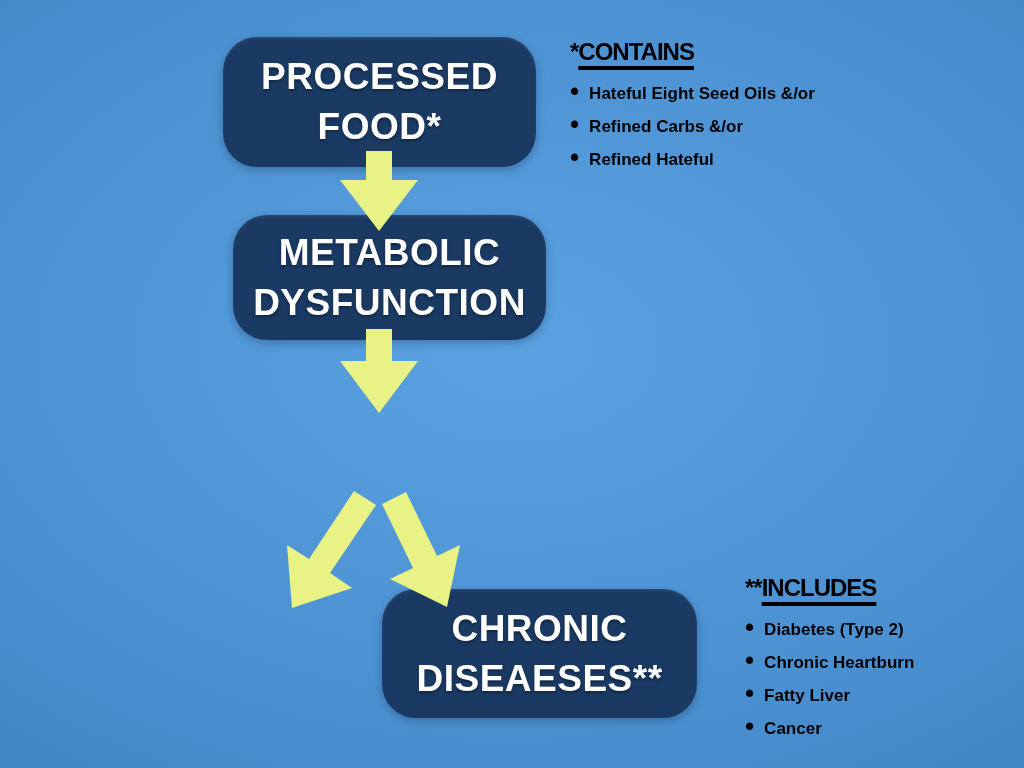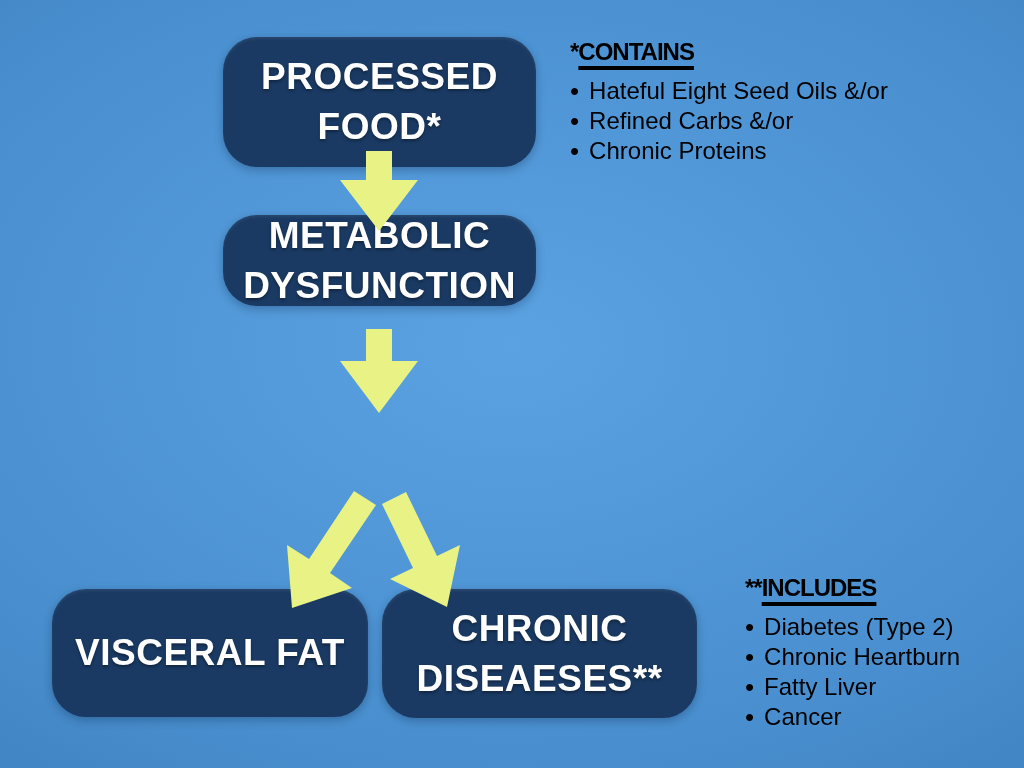--- a/index.html
+++ b/index.html
@@ -23,21 +23,21 @@
   }
   .node-label{
     color:var(--node-text,#ffffff);
     font-weight:bold;
     font-size:37px;line-height:50px;
     text-align:center;white-space:pre-line;
     text-shadow:0 2px 3px rgba(0,0,0,0.35);
     letter-spacing:0.5px;
   }
   .n1{left:223px;top:37px;width:313px;height:130px;}
-  .n2{left:223px;top:215px;width:313px;height:91px;}
+  .n2{left:233px;top:215px;width:313px;height:125px;}
   .n3{left:225px;top:388px;width:305px;height:122px;}
   .n4{left:52px;top:589px;width:316px;height:128px;}
   .n5{left:382px;top:589px;width:315px;height:129px;}
   .arrows{
     position:absolute;left:0;top:0;width:1024px;height:768px;z-index:3;
     pointer-events:none;
   }
   .arrow-shape{fill:var(--arrow,#e9f285);}
   .note{
     position:absolute;z-index:2;
@@ -51,21 +51,21 @@
   }
   .note-title .u{
     text-decoration:underline;
     text-decoration-thickness:3.5px;
     text-underline-offset:6px;
   }
   .note ul{
     list-style:none;margin:10px 0 0 0;padding:0;
   }
   .note li{
-    font-weight:normal;font-size:24px;line-height:30px;white-space:nowrap;
+    font-weight:bold;font-size:17px;line-height:30px;white-space:nowrap;
   }
   .note li::before{
     content:"\2022";
     font-size:26px;
     margin-right:10px;
     vertical-align:-1px;
   }
 </style>
 </head>
 <body>
@@ -76,42 +76,39 @@
     <span class="node-label">PROCESSED
 FOOD*</span>
   </div>
 
   <div class="node n2">
     <span class="node-label">METABOLIC
 DYSFUNCTION</span>
   </div>
 
 
-  <div class="node n4">
-    <span class="node-label">VISCERAL FAT</span>
-  </div>
 
   <div class="node n5">
     <span class="node-label">CHRONIC
 DISEAESES**</span>
   </div>
 
   <svg class="arrows" viewBox="0 0 1024 768">
     <polygon class="arrow-shape" points="366,151 392,151 392,180 418,180 379,231 340,180 366,180"></polygon>
     <polygon class="arrow-shape" points="366,329 392,329 392,361 418,361 379,413 340,361 366,361"></polygon>
     <polygon class="arrow-shape" points="354,491 309,559 287,545 292,608 352,588 330,573 376,505"></polygon>
     <polygon class="arrow-shape" points="382,504 413,568 390,579 447,607 460,545 437,556 406,492"></polygon>
   </svg>
 
   <div class="note note-contains">
     <div class="note-title"><span>*</span><span class="u">CONTAINS</span></div>
     <ul>
       <li>Hateful Eight Seed Oils &amp;/or</li>
       <li>Refined Carbs &amp;/or</li>
-      <li>Chronic Proteins</li>
+      <li>Refined Hateful</li>
     </ul>
   </div>
 
   <div class="note note-includes">
     <div class="note-title"><span>**</span><span class="u">INCLUDES</span></div>
     <ul>
       <li>Diabetes (Type 2)</li>
       <li>Chronic Heartburn</li>
       <li>Fatty Liver</li>
       <li>Cancer</li>

